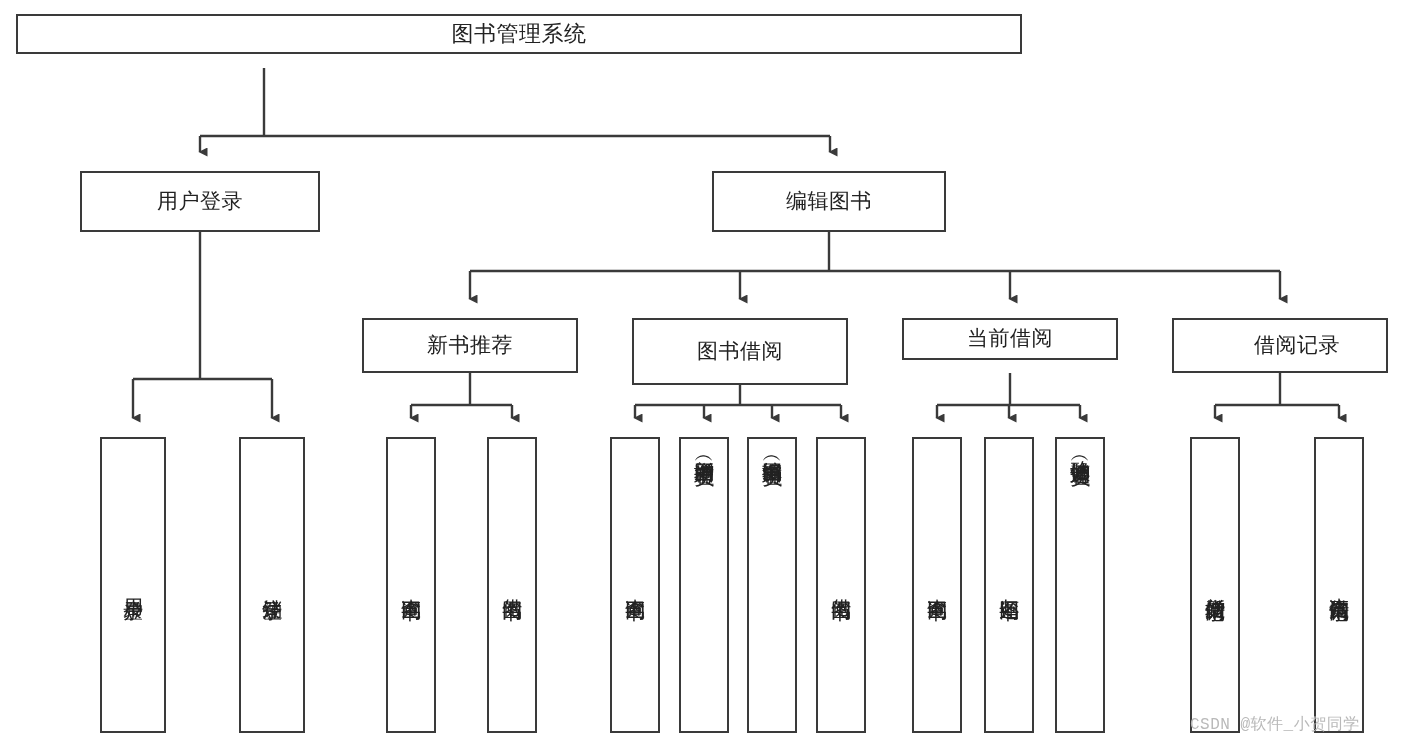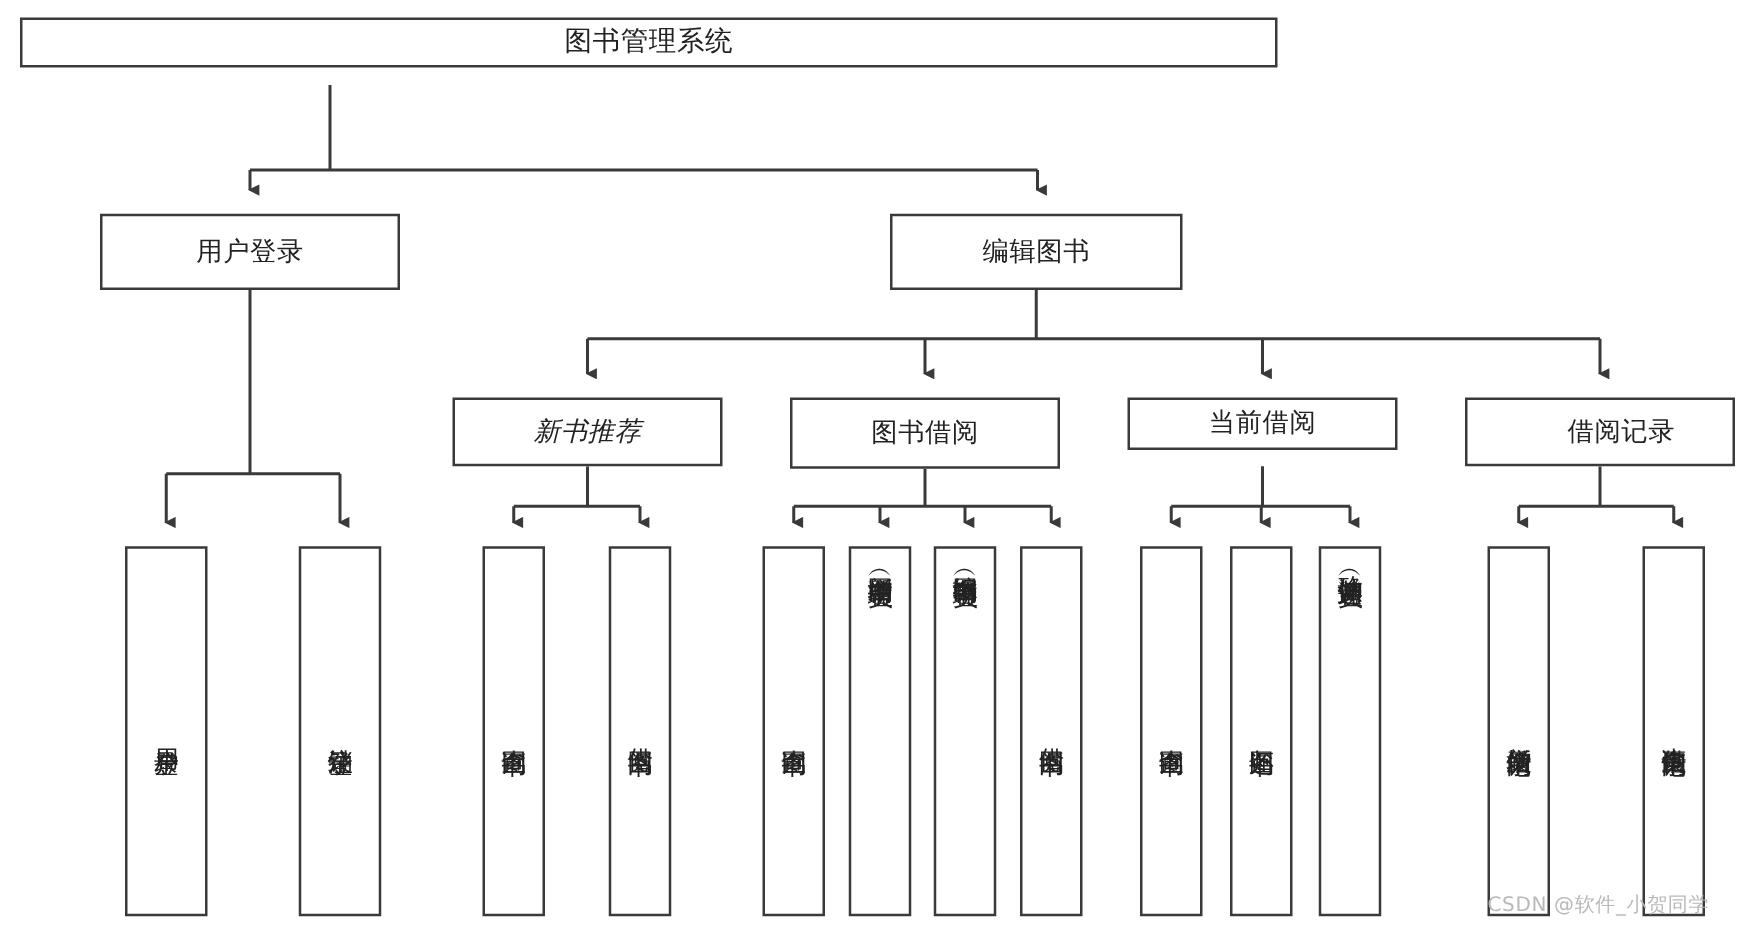--- a/index.html
+++ b/index.html
@@ -136,24 +136,24 @@
     <span>编辑图书</span>
   </div>
 
   <div class="node vert center-text" style="left: 100px; top: 437px; width: 66px; height: 296px;">
     <span class="vtext">用户登录</span>
   </div>
   <div class="node vert center-text" style="left: 239px; top: 437px; width: 66px; height: 296px;">
     <span class="vtext">注销登录</span>
   </div>
 
-  <div class="node horiz" style="left: 362px; top: 318px; width: 216px; height: 55px; font-style: italic;">
+  <div class="node horiz" style="left: 362px; top: 318px; width: 216px; height: 55px;">
     <span>新书推荐</span>
   </div>
-  <div class="node horiz" style="left: 632px; top: 318px; width: 216px; height: 57px;">
+  <div class="node horiz" style="left: 632px; top: 318px; width: 216px; height: 67px;">
     <span>图书借阅</span>
   </div>
   <div class="node horiz" style="left: 902px; top: 318px; width: 216px; height: 42px;">
     <span>当前借阅</span>
   </div>
   <div class="node horiz" style="left: 1172px; top: 318px; width: 216px; height: 55px; padding-left: 34px;">
     <span>借阅记录</span>
   </div>
 
   <div class="node vert center-text" style="left: 386px; top: 437px; width: 50px; height: 296px;">
@@ -186,15 +186,15 @@
     <span class="vtext">确认归还（管理员）</span>
   </div>
 
   <div class="node vert center-text" style="left: 1190px; top: 437px; width: 50px; height: 296px;">
     <span class="vtext">新增借阅记录</span>
   </div>
   <div class="node vert center-text" style="left: 1314px; top: 437px; width: 50px; height: 296px;">
     <span class="vtext">查询借阅记录</span>
   </div>
 
-  <div class="watermark" style="left: 1190px; top: 714px; color: rgb(185, 185, 185);">CSDN @软件_小贺同学</div>
+  <div class="watermark" style="left: 1190px; top: 714px; color: rgb(185, 185, 185); font-family: Liberation Mono, monospace;">CSDN @软件_小贺同学</div>
 
 </div>
 
 </body></html>

